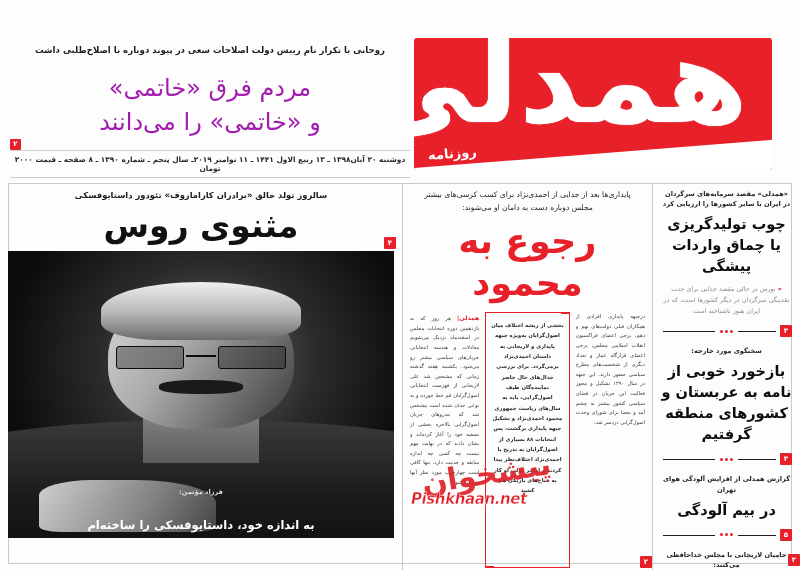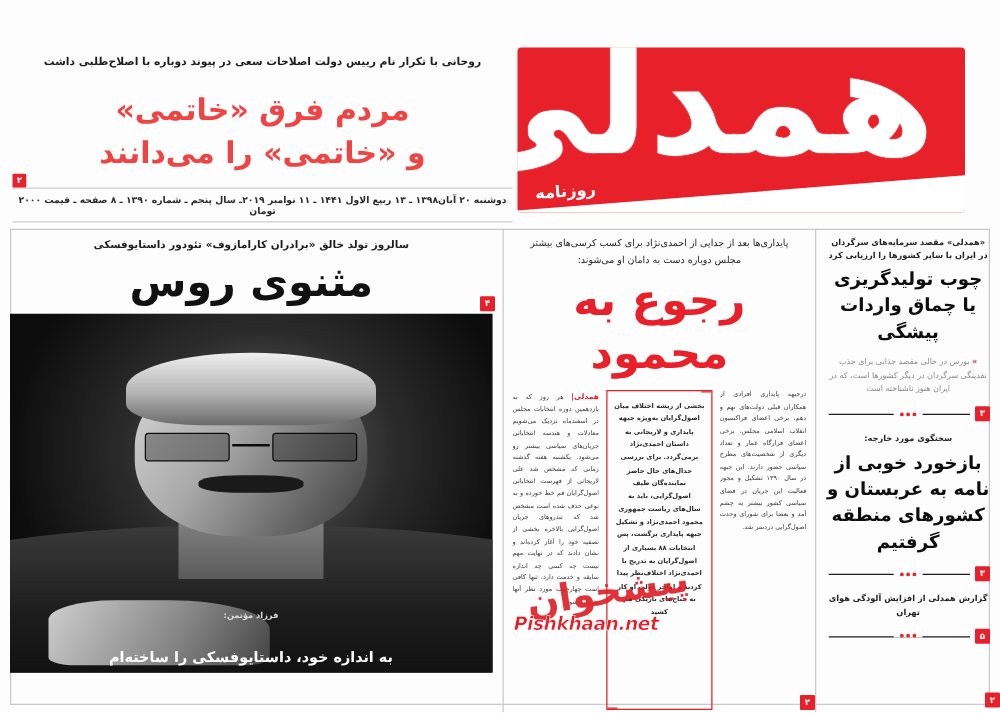--- a/index.html
+++ b/index.html
@@ -84,22 +84,22 @@
   }
   .top-kicker {
     font-size: 8.6px;
     color: #1c1c1c;
     font-weight: bold;
     line-height: 1.5;
     margin-bottom: 14px;
   }
   .top-headline {
     font-size: 24px;
-    font-weight: bold;
-    color: #ef4444;
+    font-weight: normal;
+    color: #a21caf;
     line-height: 1.42;
     letter-spacing: -0.3px;
   }
 
   
   #date-strip {
     position: absolute;
     left: 10px;
     top: 150px;
     width: 400px;
@@ -561,32 +561,37 @@
         <div class="sep-dots">
             <i></i>
             <i></i>
             <i></i>
           </div>
         <div class="pg-badge">۳</div>
       </div>
 
       <div class="side-item">
         <div class="side-kicker">گزارش همدلی از افزایش آلودگی هوای تهران</div>
+        <div class="side-head">در بیم آلودگی</div>
       </div>
 
       <div class="sep">
         <div class="sep-line"></div>
         <div class="sep-dots">
             <i></i>
             <i></i>
             <i></i>
           </div>
         <div class="pg-badge">۵</div>
       </div>
 
+      <div class="side-item">
+        <div class="side-kicker">حامیان لاریجانی با مجلس خداحافظی می‌کنند:</div>
+
+      </div>
 
       <div class="pg-badge-free" style="right:0px;bottom:4px;">۲</div>
 
     </div>
 
     <div id="col-main">
 
       <div class="main-kicker">پایداری‌ها بعد از جدایی از احمدی‌نژاد برای کسب کرسی‌های بیشتر مجلس دوباره دست به دامان او می‌شوند:</div>
       <div class="main-headline">رجوع به محمود</div>
 

